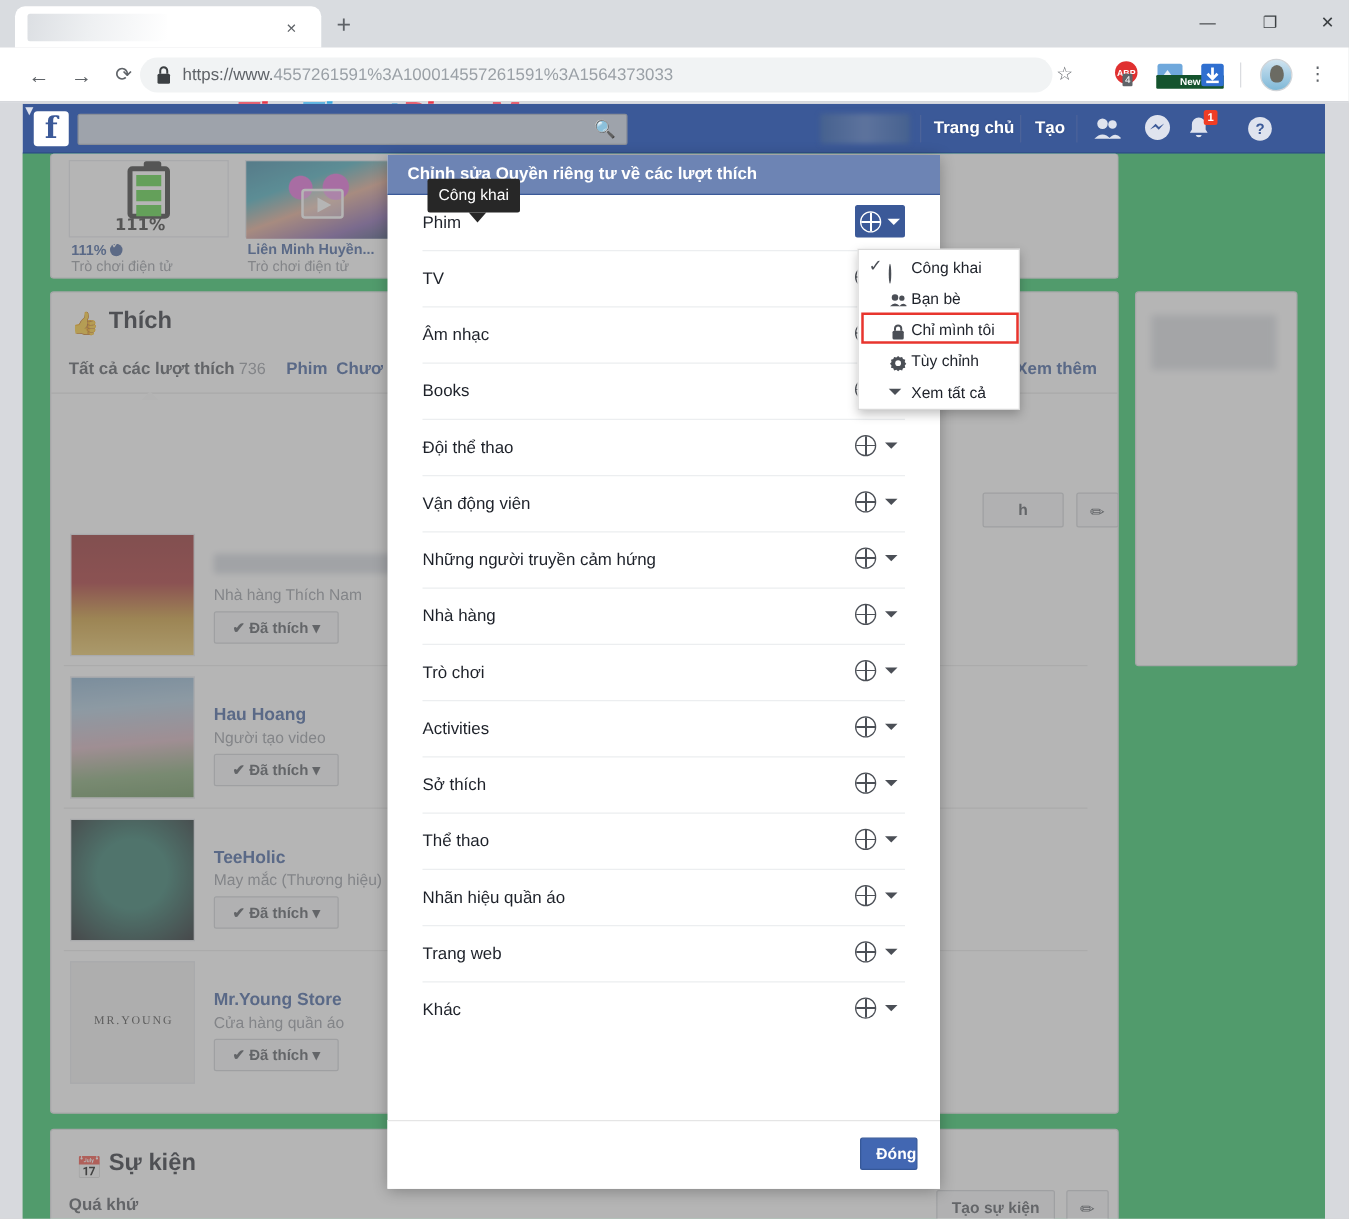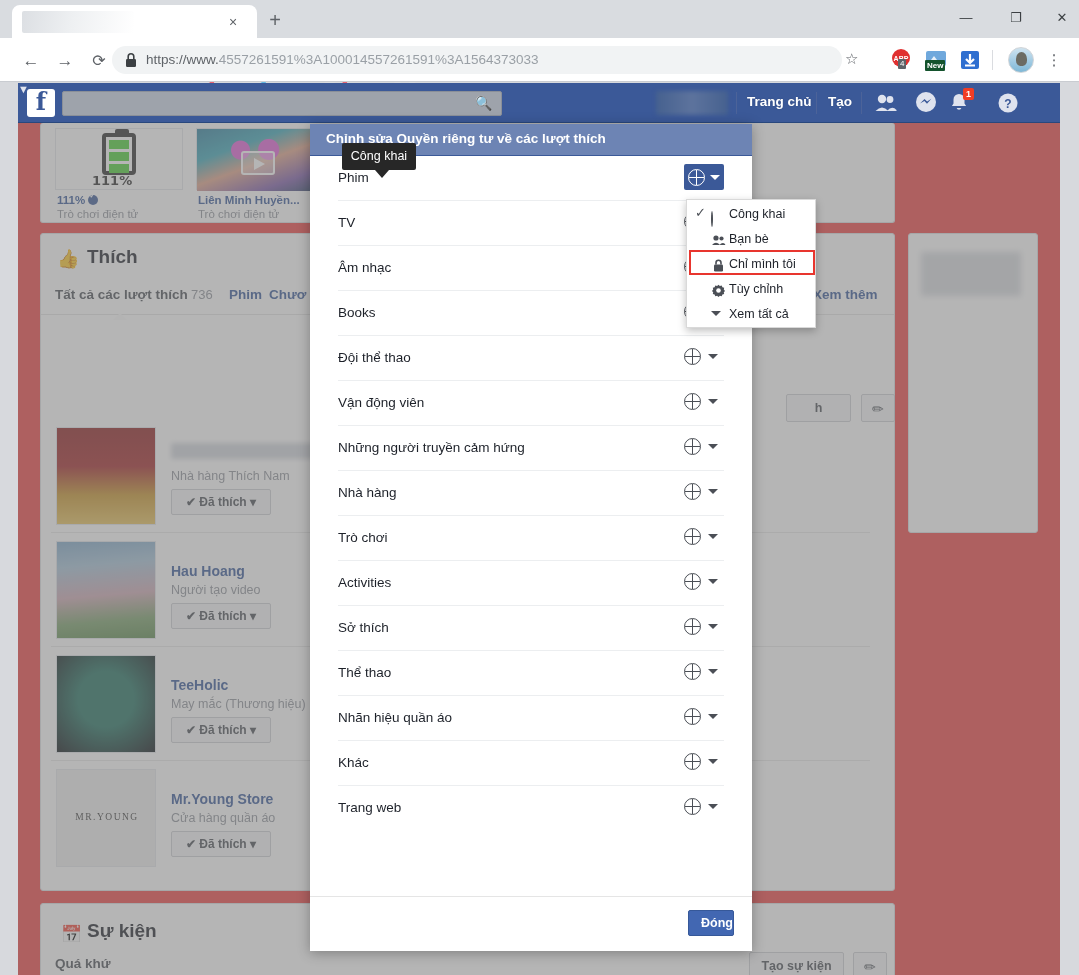--- a/index.html
+++ b/index.html
@@ -85,21 +85,21 @@
   }
   .ext { position: absolute; top: 10px; width: 24px; height: 24px; }
   #ext-abp { left: 890px; }
   #ext-abp .badge {
     position: absolute; left: 8px; top: 11px; background: #5f6368; color: #fff;
     font-size: 8px; padding: 0 2px; border-radius: 1px; line-height: 10px;
   }
   #ext-new { left: 924px; }
   #ext-new .badge {
     position: absolute; left: 1px; top: 12px; background: #14532d; color: #fff;
-    font-size: 8px; padding: 0 2px; border-radius: 1px; line-height: 11px;
+    font-size: 8px; padding: 0 19px; border-radius: 1px; line-height: 11px;
     font-weight: 700;
   }
   #ext-dl { left: 958px; }
   #chrome-sep {
     position: absolute; left: 992px; top: 12px; width: 1px; height: 20px;
     background: #dadce0;
   }
   #avatar-btn {
     position: absolute; left: 1008px; top: 9px; width: 26px; height: 26px;
     border-radius: 50%; overflow: hidden;
@@ -164,21 +164,21 @@
   #fb-caret { left: 1012px; top: 14px; color:#dfe3ee; font-size:11px; }
   #bell-badge {
     position: absolute; left: 16px; top: -3px; background: #f03d25; color: #fff;
     font-size: 9px; font-weight: 700; border-radius: 2px; padding: 0 3px;
     line-height: 12px;
   }
 
   
   #fbbody {
     position: absolute; left: 0; top: 40px; width: 1042px; height: 852px;
-    background: #ef4444;
+    background: #22c55e;
   }
   .card {
     position: absolute; background: #ffffff;
     border: 1px solid #dddfe2; border-radius: 3px;
   }
 
   
   #media-row { left: 22px; top: 0px; width: 855px; height: 100px; border-top: none; }
   .mediatile {
     position: absolute; top: 5px; width: 128px; height: 92px;
@@ -752,28 +752,28 @@
           </div>
       </div>
       <div class="prow">
         <div class="plabel">Nhãn hiệu quần áo</div>
         <div class="pbtn">
             <div class="globe"></div>
             <div class="caret"></div>
           </div>
       </div>
       <div class="prow">
+        <div class="plabel">Trang web</div>
+        <div class="pbtn">
+            <div class="globe"></div>
+            <div class="caret"></div>
+          </div>
+      </div>
+      <div class="prow">
         <div class="plabel">Khác</div>
-        <div class="pbtn">
-            <div class="globe"></div>
-            <div class="caret"></div>
-          </div>
-      </div>
-      <div class="prow">
-        <div class="plabel">Trang web</div>
         <div class="pbtn">
             <div class="globe"></div>
             <div class="caret"></div>
           </div>
       </div>
 
     </div>
     <div id="dlg-footer">
       <div id="btn-dong">Đóng</div>
     </div>

